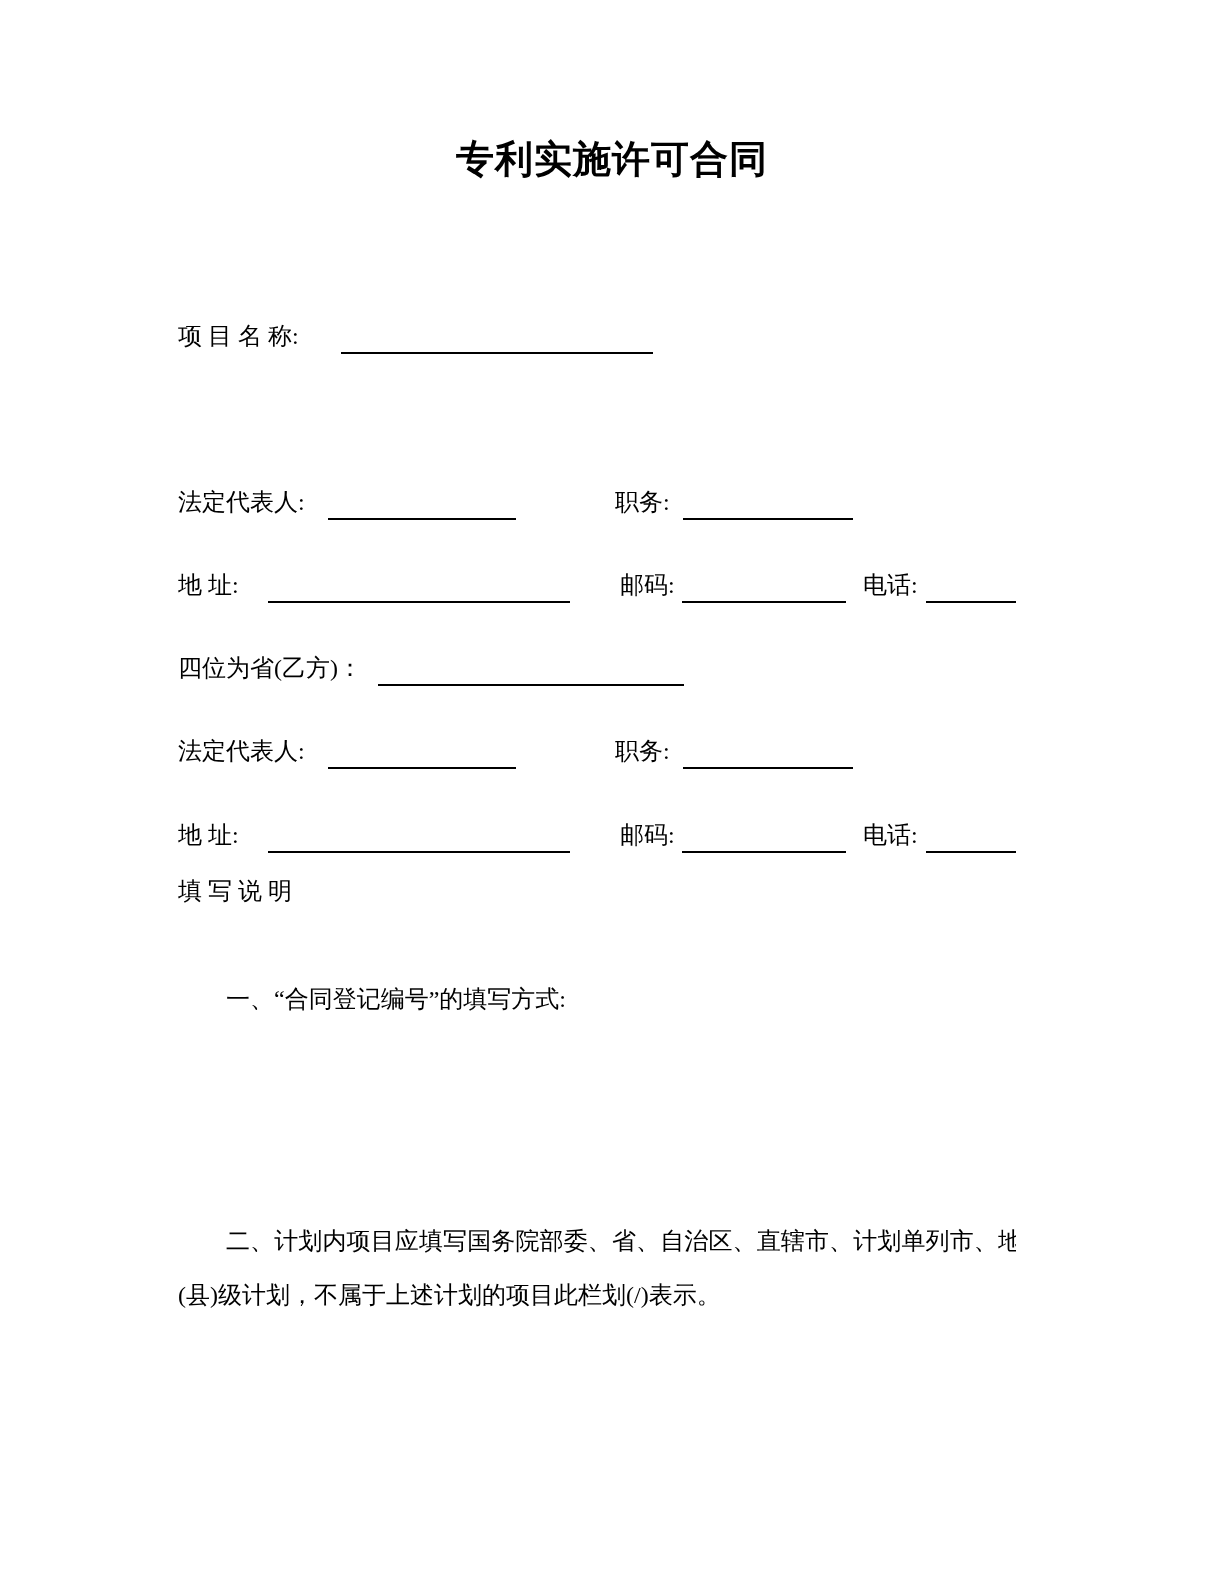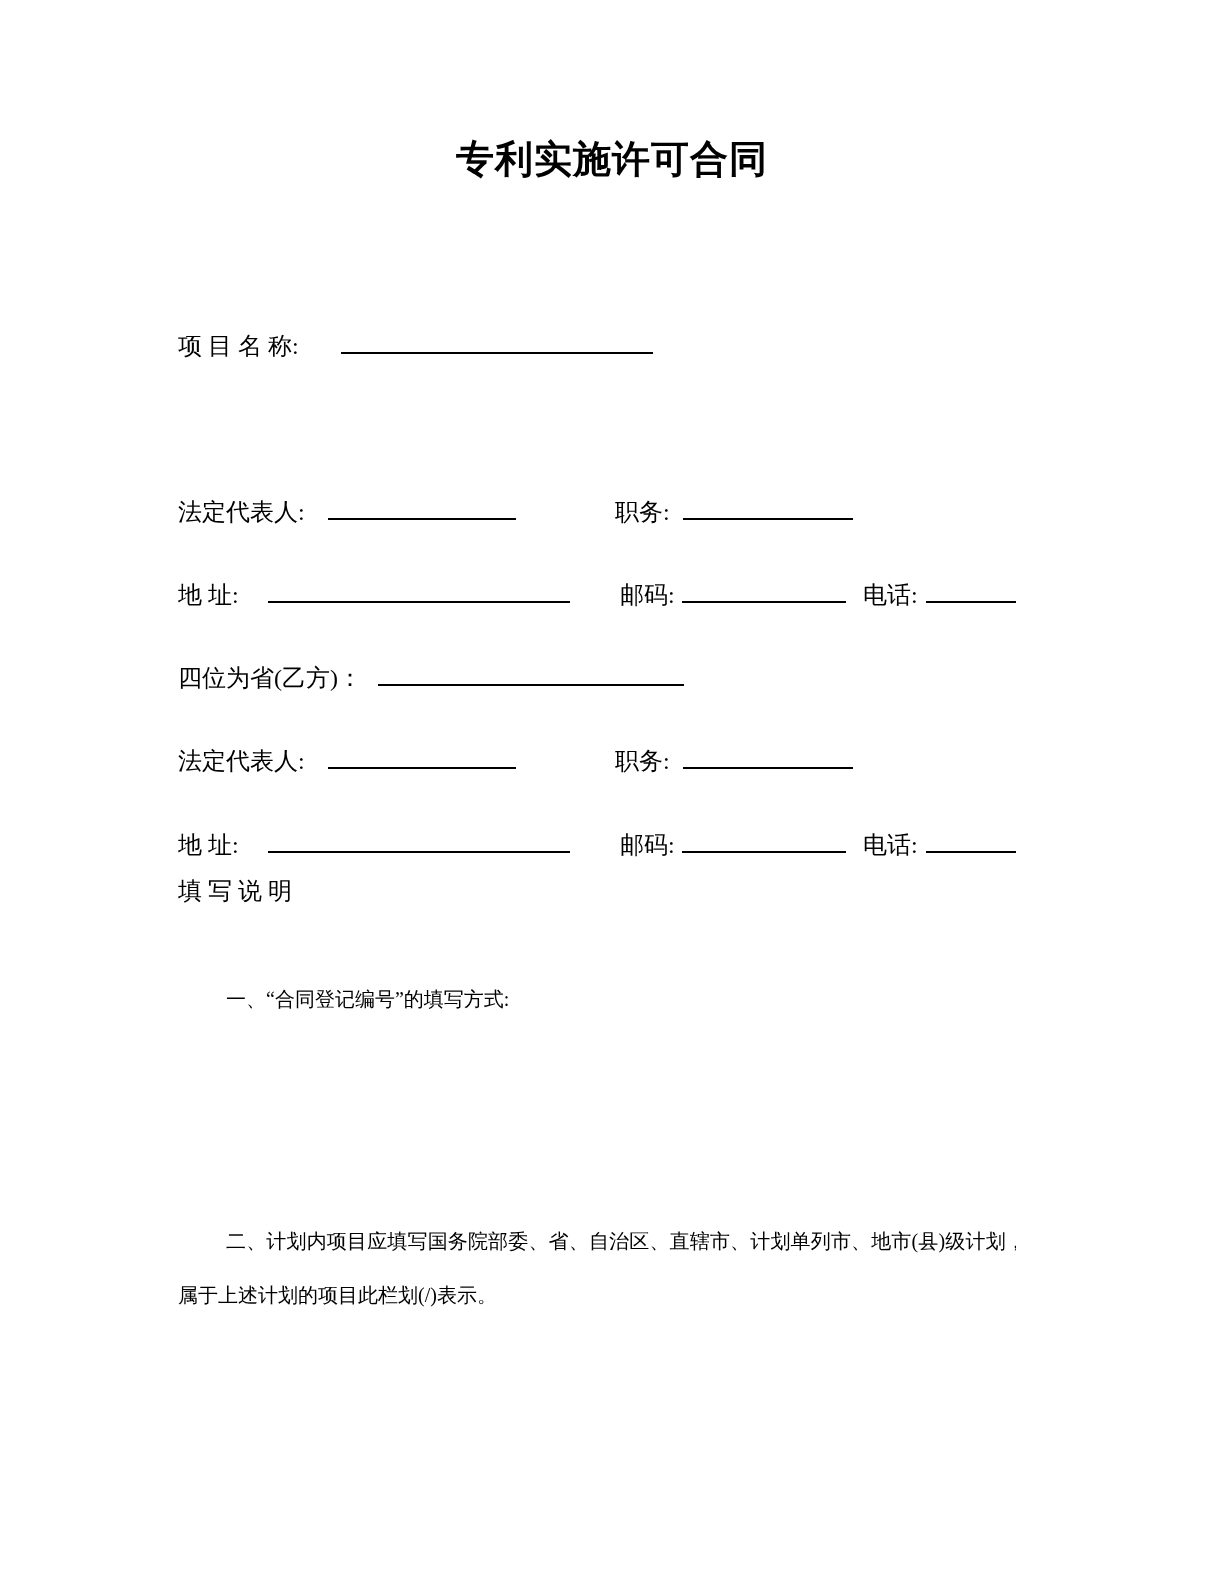--- a/index.html
+++ b/index.html
@@ -29,35 +29,35 @@
   }
   .form-row {
     position: absolute;
     left: 178px;
     width: 868px;
     height: 44px;
     font-size: 24px;
   }
   .form-row .lbl {
     position: absolute;
-    top: 14px;
+    top: 4px;
     white-space: pre;
   }
   .form-row .blank {
     position: absolute;
     top: 0;
     height: 36px;
     border-bottom: 2px solid #000000;
   }
   .para {
     position: absolute;
     left: 178px;
     width: 868px;
     margin: 0;
-    font-size: 20px;
+    font-size: 24px;
     line-height: 54px;
     text-align: justify;
     text-justify: inter-ideograph;
   }
   .indent {
     text-indent: 48px;
   }
   .section-heading {
     position: absolute;
     left: 178px;

